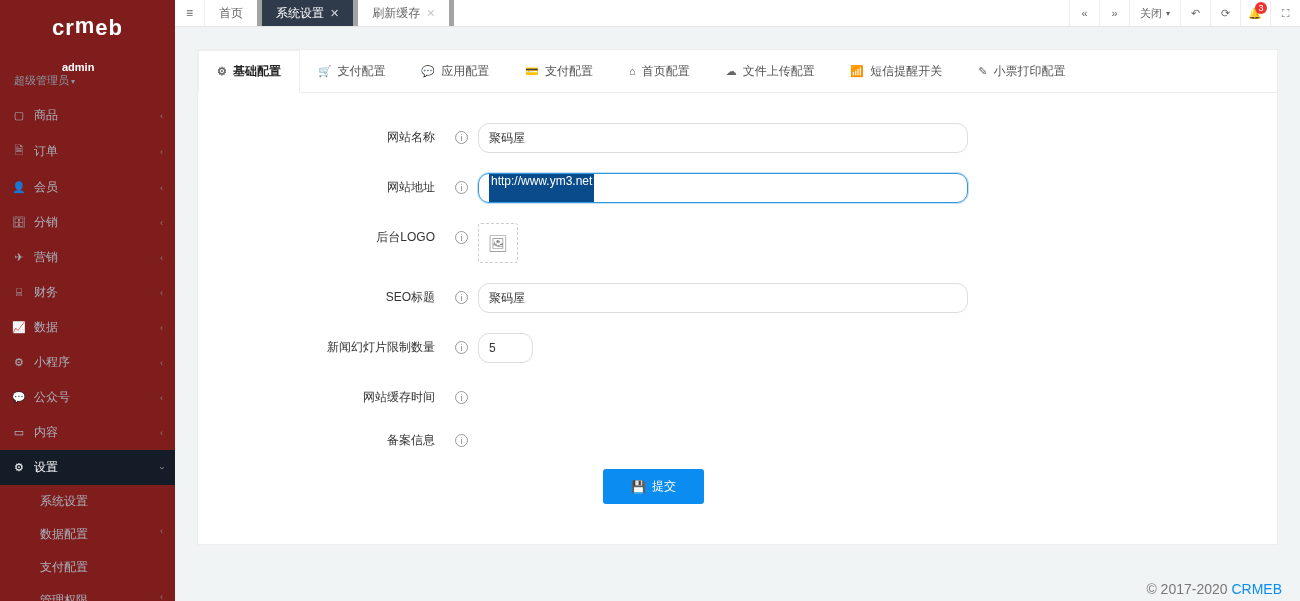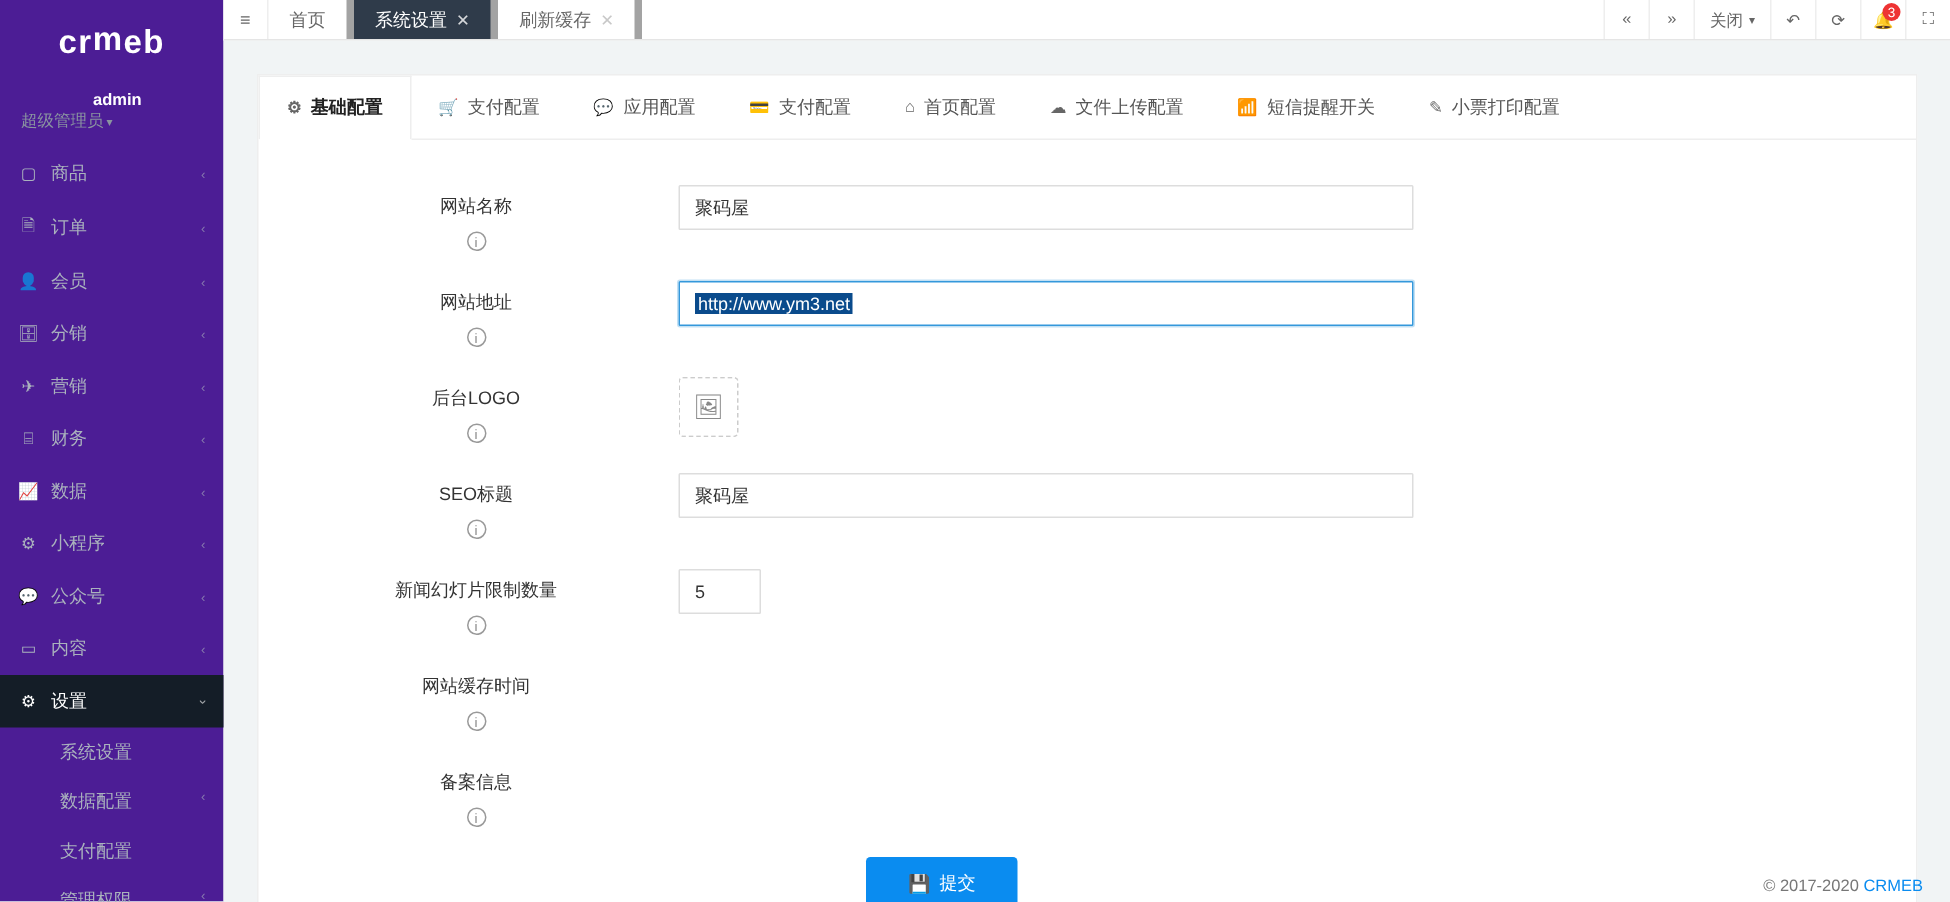--- a/index.html
+++ b/index.html
@@ -1,20 +1,20 @@
 <!DOCTYPE html>
 <html><head>
 <meta charset="utf-8">
 <style>
 * { margin: 0; padding: 0; box-sizing: border-box; }
 body { font-family: "Microsoft YaHei", Arial, sans-serif; font-size: 12px; color: #333; background: #f1f4f5; overflow: hidden; }
 .app { display: flex; width: 1300px; height: 601px; }
 
 
-.sidebar { width: 149px; background: #4c1d95; color: #aab2bd; display: flex; flex-direction: column; }
+.sidebar { width: 175px; background: #7f1d1d; color: #aab2bd; display: flex; flex-direction: column; }
 .logo-area { display: flex; align-items: center; justify-content: center; height: 55px; }
 .logo-text { color: #fff; font-size: 22px; font-weight: 700; letter-spacing: 1px; display:flex; align-items:flex-end; }
 .user-block { padding: 6px 14px 10px 14px; font-size: 11px; }
 .user-name { color: #fff; font-weight: 600; margin-left: 48px; }
 .user-role { color: #8a94a0; font-size: 11px; }
 .role-caret { font-size: 8px; margin-left: 2px; }
 .navmenu { flex: 1; overflow-y: auto; }
 .nav-item { display: flex; align-items: center; padding: 9px 12px; color: #aab2bd; cursor: pointer; position: relative; font-size: 12px; }
 .nav-icon { width: 14px; display:inline-flex; justify-content:center; margin-right: 8px; font-size: 11px; }
 .nav-caret { position: absolute; right: 12px; font-size: 9px; opacity: .6; }
@@ -41,32 +41,32 @@
 
 .content { flex:1; padding: 22px; overflow:auto; }
 .panel { background:#fff; border:1px solid #eee; }
 .tabsbar { display:flex; border-bottom:1px solid #eee; }
 .ptab { padding: 12px 18px; display:flex; align-items:center; gap:6px; font-size:12px; color:#555; cursor:pointer; }
 .ptab.active { border:1px solid #eee; border-bottom:1px solid #fff; margin-bottom:-1px; background:#fff; color:#222; font-weight:600; }
 .ptab-icon { font-size:11px; color:#666; }
 
 .formwrap { padding: 30px 20px 40px 20px; }
 .frow { display:flex; align-items:flex-start; margin-bottom: 20px; }
-.flabel { width: 260px; text-align:right; padding-right:10px; padding-top:6px; font-size:12px; color:#333; display:flex; justify-content:flex-end; align-items:center; gap:8px;flex-direction:column; }
+.flabel { width: 260px; text-align:right; padding-right:10px; padding-top:6px; font-size:12px; color:#333; display:flex; justify-content:flex-end; align-items:center; gap:20px; }
 .info-icon { display:inline-flex; width:13px; height:13px; border:1px solid #999; border-radius:50%; align-items:center; justify-content:center; font-size:9px; color:#888; }
-.finput { width: 490px; height:30px; border:1px solid #ddd; border-radius:1px; padding: 0 10px; font-size:12px; color:#333; }
+.finput { width: 490px; height:30px; border:1px solid #ddd; border-radius:11px; padding: 0 10px; font-size:12px; color:#333; }
 .finput.small { width: 55px; }
 .finput.focused { border-color:#3498db; box-shadow: 0 0 0 1px rgba(52,152,219,.3); }
 .url-selected { background:#0a4b8c; color:#fff; padding:0px 2px; }
 .upload-box { width:40px; height:40px; border:1px dashed #ccc; display:flex; align-items:center; justify-content:center; color:#888; cursor:pointer; border-radius:3px; font-size:16px; }
 .submit-row { padding-left: 385px; }
 .submit-btn { background:#0a8cf0; color:#fff; border:none; padding: 9px 28px; border-radius:3px; font-size:12px; cursor:pointer; display:inline-flex; align-items:center; gap:6px; }
 
 
-.footer { position:absolute; bottom:4px; right:18px; font-size:11px; color:#777; }
+.footer { position:absolute; bottom:4px; right:18px; font-size:14px; color:#777; }
 .footer a { color:#0a8cf0; text-decoration:none; }
 
 
 .navmenu::-webkit-scrollbar { width:4px; }
 .navmenu::-webkit-scrollbar-thumb { background:#0a0f15; }
 </style>
 </head>
 <body>
 
 <div class="app">
@@ -225,21 +225,21 @@
                 <span>网站名称</span>
                 <span class="info-icon">i</span>
               </div>
             <input class="finput" value="聚码屋" style="">
           </div>
           <div class="frow">
             <div class="flabel">
                 <span>网站地址</span>
                 <span class="info-icon">i</span>
               </div>
-            <div class="finput focused" style="display:flex; align-items:center;">
+            <div class="finput focused" style="display:flex; ">
                 <span class="url-selected">http://www.ym3.net</span>
               </div>
           </div>
           <div class="frow">
             <div class="flabel">
                 <span>后台LOGO</span>
                 <span class="info-icon">i</span>
               </div>
             <div class="upload-box">
                 <span>🖼</span>

